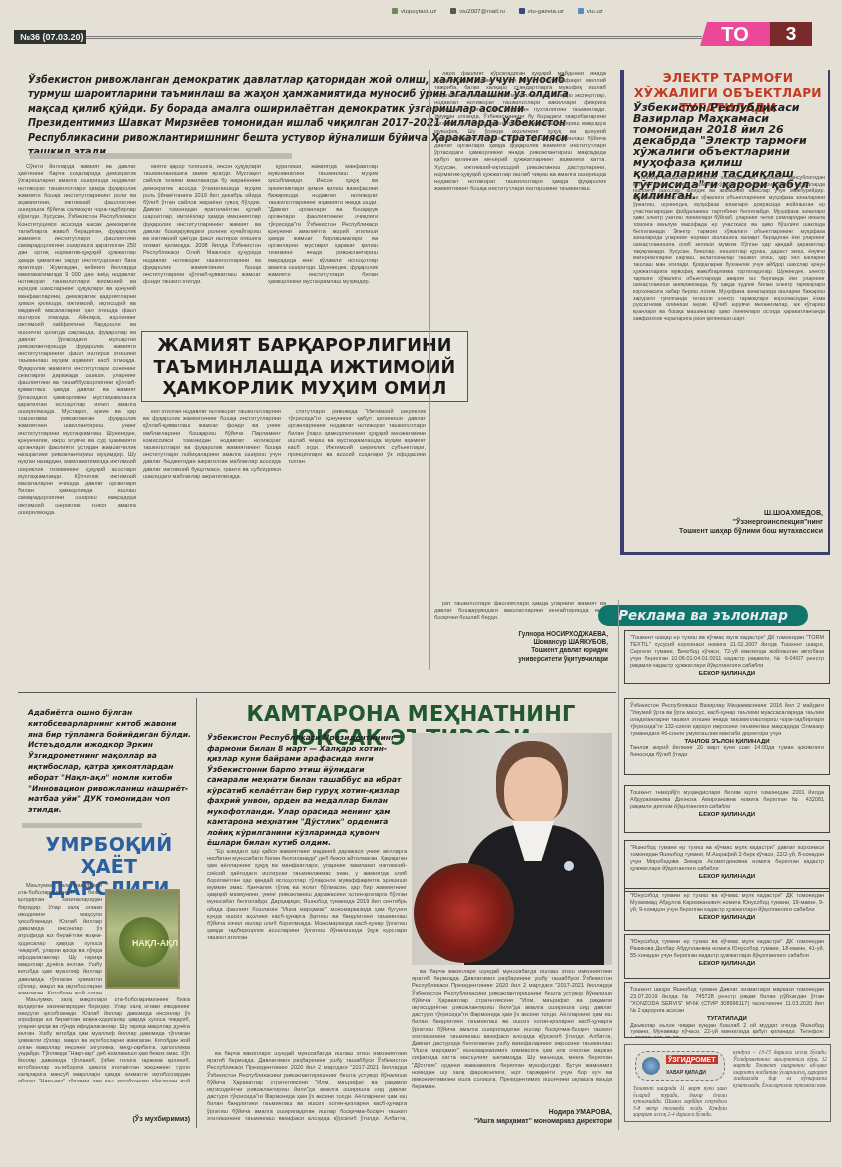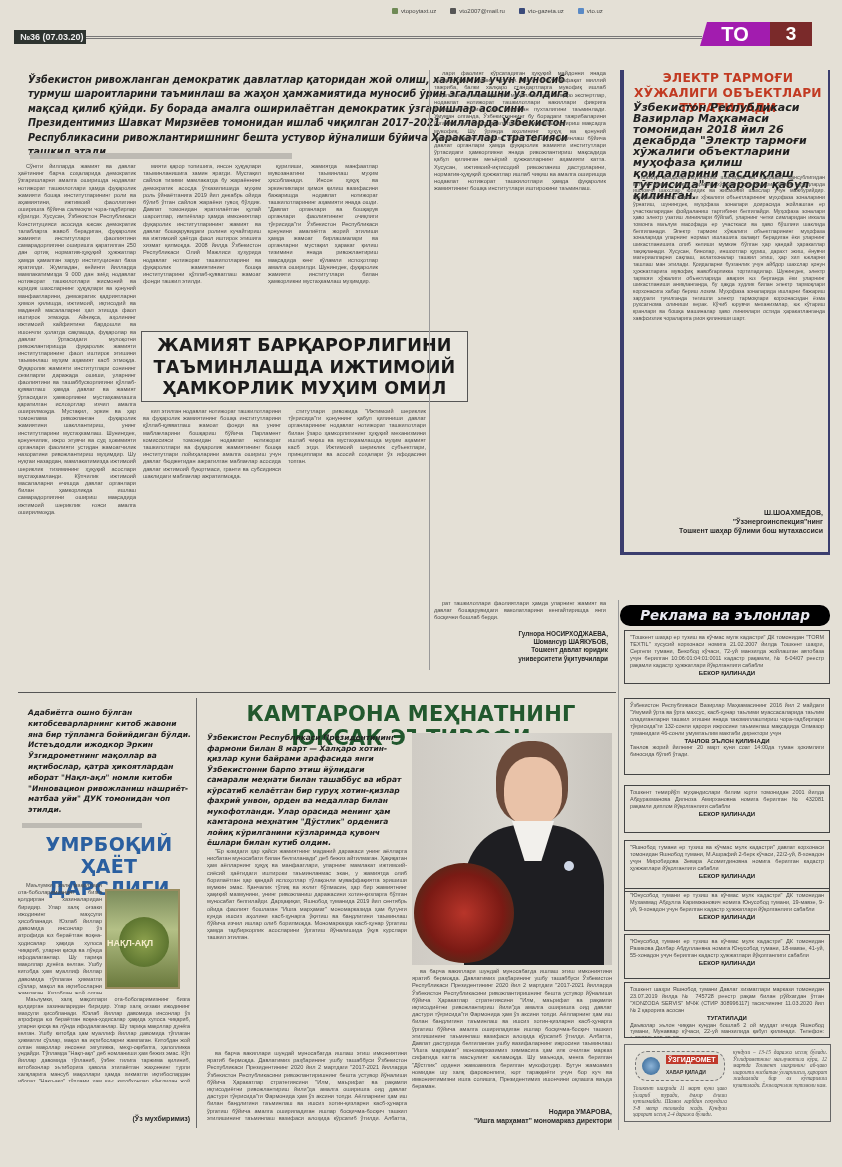--- a/index.html
+++ b/index.html
@@ -29,21 +29,21 @@
   
   .issue-tag {
     left: 14px; top: 30px; width: 72px; height: 14px;
     background: #2e3430; color: #f0f0f0; font-size: 9px; line-height: 14px;
     padding-left: 6px; font-weight: bold;
   }
   .contacts { top: 23px; left: 244px; display: flex; gap: 14px; font-size: 6px; color: #444; }
   .contacts span.c { display: flex; align-items: center; gap: 3px; }
   .ico { display: inline-block; width: 6px; height: 6px; border-radius: 1px; }
   .pagebadge { left: 770px; top: 22px; width: 42px; height: 24px; background: #7a2a2a; color:#fff; font-size: 19px; font-weight: bold; text-align:center; line-height:24px; }
-  .tobadge { left: 700px; top: 22px; width: 70px; height: 24px; background:#a21caf; color:#fff; font-size: 20px; font-weight:bold; text-align:center; line-height:24px; clip-path: polygon(10% 0,100% 0,100% 100%,0 100%); }
+  .tobadge { left: 700px; top: 22px; width: 70px; height: 24px; background:#ec4899; color:#fff; font-size: 20px; font-weight:bold; text-align:center; line-height:24px; clip-path: polygon(10% 0,100% 0,100% 100%,0 100%); }
   .hdr-rule { left: 86px; width: 346px; top: 36px; height: 3px; border-top: 1px solid #777; border-bottom: 1px solid #777; }
   .hdr-rule2 { left: 432px; width: 270px; top: 36px; height: 3px; border-top: 1px solid #777; border-bottom: 1px solid #777; }
 
   .lead1 {
     left: 28px; top: 73px; width: 570px;
     font-size: 9.6px; line-height: 14.4px;
   }
   .gray-bar { background: #bdbab3; height: 6px; }
   .col-rule { width: 1px; background: #6a6a6a; }
   .hr { height: 1px; background: #555; }
@@ -60,22 +60,22 @@
     border-left: 4px solid #3b3e6e; border-right: 2px solid #3b3e6e; border-bottom: 3px solid #3b3e6e;
   }
   .elektr-title {
     left: 633px; top: 71px; width: 190px; text-align: center;
     font-family: "DejaVu Sans", sans-serif; font-weight: bold; font-size: 12.2px; line-height: 15px;
     color: #c23a22; letter-spacing: 0.3px;
   }
   .elektr-lead { left: 633px; top: 102px; width: 192px; font-size: 11px; line-height: 11px; }
   .sig { text-align: right; font-weight: bold; font-size: 6.4px; line-height: 8.2px; color: #2a2a2a; }
   .reklama {
-    left: 620px; top: 605px; width: 210px; height: 21px; border-radius: 10px;
-    background: #000000; color: #e8e8f0; font-family: "DejaVu Sans", sans-serif;
+    left: 598px; top: 605px; width: 210px; height: 21px; border-radius: 10px;
+    background: #0f766e; color: #e8e8f0; font-family: "DejaVu Sans", sans-serif;
     font-style: italic; font-weight: bold; font-size: 13.5px; line-height: 21px; text-align: center;
   }
   .ad {
     left: 624px; width: 206px; border: 1px solid #444; padding: 3px 5px 2px;
     font-size: 5.5px; line-height: 6.9px; color: #4a4a48; text-align: justify; overflow: hidden;
   }
   .ad .verdict { text-align: center; font-weight: bold; font-size: 6px; color: #222; margin-top: 1px; }
   .weather {
     left: 624px; top: 1044px; width: 207px; height: 78px; border: 1px solid #666; background: #e6e3da;
   }
@@ -86,21 +86,21 @@
   .umr-title {
     left: 24px; top: 833px; width: 170px; text-align: center; font-family: "DejaVu Sans", sans-serif;
     font-weight: bold; font-size: 19px; line-height: 22px; color: #2a5fa0; letter-spacing: 0.3px;
   }
   .book {
     left: 105px; top: 889px; width: 75px; height: 100px;
     background: linear-gradient(180deg,#7c8c5c 0%,#b4c086 40%,#6b7a3e 100%);
     border: 2px solid #9a8c60;
   }
   .book .circle { position:absolute; left: 12px; top: 26px; width: 50px; height: 50px; border-radius: 50%; background: radial-gradient(circle,#8ea24e 0%,#5d7530 70%); }
-  .book .lbl { position:absolute; left: 0; right:0; top: 47px; text-align:left; color:#f4eccc; font-size: 9px; font-weight: bold; }
+  .book .lbl { position:absolute; left: 0; right:0; top: 47px; text-align:right; color:#f4eccc; font-size: 9px; font-weight: bold; }
   .photo {
     left: 412px; top: 733px; width: 200px; height: 232px;
     background: linear-gradient(90deg,#cfcbc4 0%, #dad7d0 50%, #c8c4bd 100%);
     overflow: hidden;
   }
 </style>
 </head>
 <body>
 
 <div class="abs issue-tag">№36 (07.03.20)</div>

